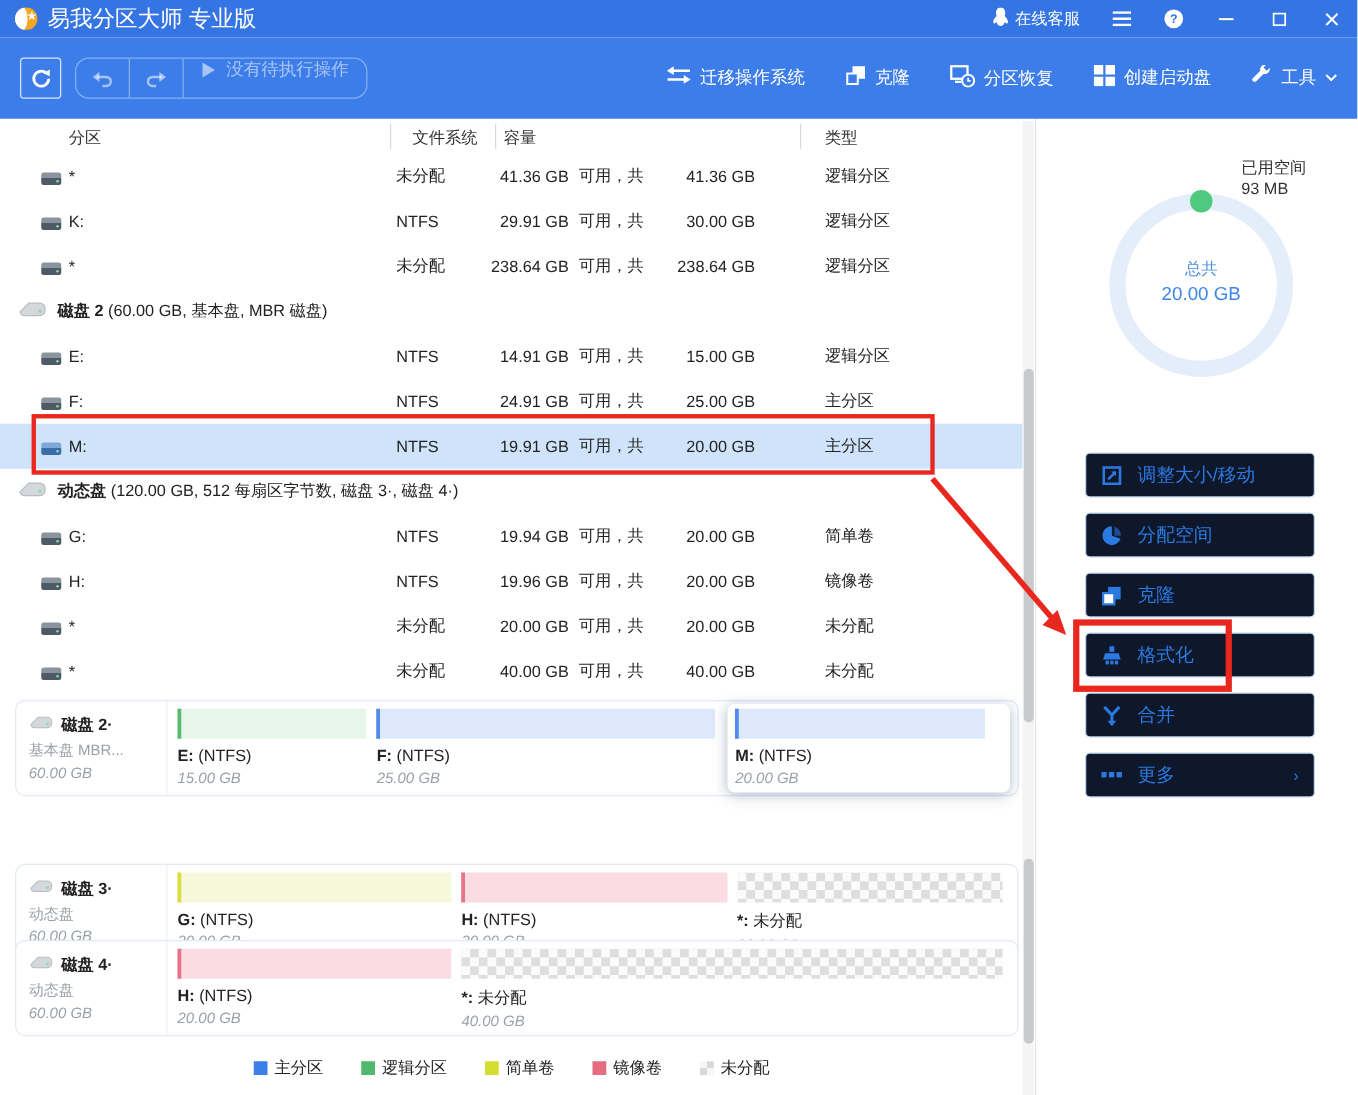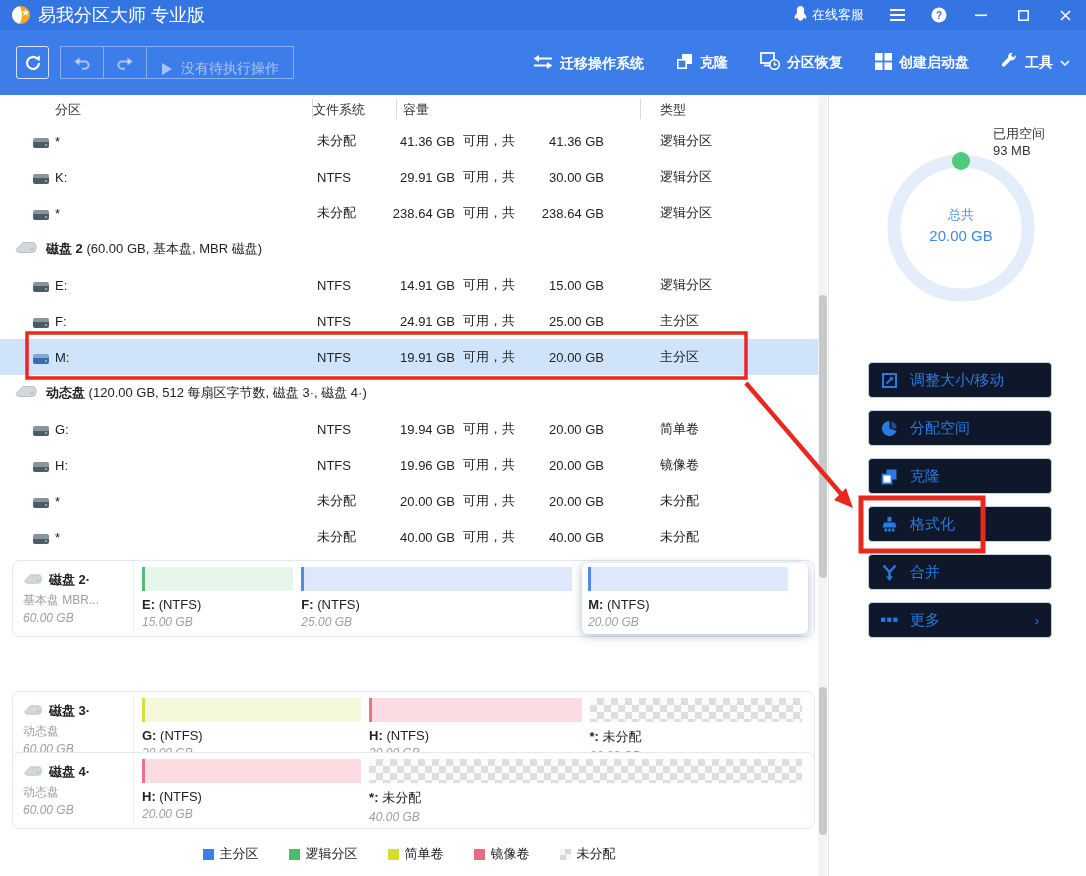--- a/index.html
+++ b/index.html
@@ -16,26 +16,26 @@
   .tb-right { margin-left:auto; display:flex; align-items:center; gap:24px; }
   .tb-item { display:flex; align-items:center; gap:5px; color:#fff; font-size:13px; cursor:default; }
   .winbtn { width:18px; height:18px; display:flex; align-items:center; justify-content:center; }
   .winbtn svg { display:block; }
 
   
   .toolbar { position:absolute; top:30px; left:0; width:1086px; height:65px;
     background:#3c7de9; display:flex; align-items:center; padding:0 16px; z-index:5; }
   .refresh-btn { width:33px; height:33px; border:1px solid rgba(255,255,255,.8); border-radius:3px;
     display:flex; align-items:center; justify-content:center; }
-  .ops-group { display:flex; align-items:flex-end; height:33px; border:1px solid rgba(255,255,255,.38);
-    border-radius:0; margin-left:11px; }
+  .ops-group { display:flex; align-items:flex-start; height:33px; border:1px solid rgba(255,255,255,.38);
+    border-radius:11px; margin-left:11px; }
   .ops-cell { width:42px; height:100%; display:flex; align-items:center; justify-content:center; }
   .ops-sep { width:1px; height:100%; background:rgba(255,255,255,.38); }
   .ops-pending { display:flex; align-items:center; gap:8px; padding:0 14px; color:rgba(255,255,255,.55); font-size:14px; }
-  .tbar-right { margin-left:auto; display:flex; align-items:flex-end; gap:32px;font-weight:bold; }
+  .tbar-right { margin-left:auto; display:flex; align-items:flex-start; gap:32px; }
   .tbar-action { display:flex; align-items:center; gap:7px; color:#fff; font-size:14px; cursor:default; }
 
   
   .main-left { position:absolute; top:95px; left:0; width:818px; bottom:0; background:#fff; }
   .thead { position:relative; height:28px; font-size:13px; color:#333; }
   .thead .sep { position:absolute; top:4px; bottom:4px; width:1px; background:#d9d9d9; }
   .th { position:absolute; top:6px; }
 
   .trow { position:relative; height:36px; font-size:13px; }
   .trow.selected { background:#cfe4fb; }
@@ -224,21 +224,21 @@
         <svg width="10" height="6" viewBox="0 0 10 6">
           <path d="M1 1 L5 5 L9 1" stroke="#fff" stroke-width="1.6" fill="none"></path>
         </svg>
       </span>
     </div>
 </div>
 
 <div class="main-left">
   <div class="thead">
     <span class="th" style="left:55px">分区</span>
-    <span class="th" style="left:313px">文件系统</span>
+    <span class="th" style="left:330px">文件系统</span>
     <span class="th" style="left:403px">容量</span>
     <span class="th" style="left:660px">类型</span>
     <span class="sep" style="left:312px"></span>
     <span class="sep" style="left:396px"></span>
     <span class="sep" style="left:640px"></span>
   </div>
   <div id="tbody">
       <div class="trow"><span class="cell c-icon drive-ico"></span><span class="cell c-name">*</span><span class="cell c-fs">未分配</span><span class="cell c-free">41.36 GB</span><span class="cell c-sepw">可用，共</span><span class="cell c-total">41.36 GB</span><span class="cell c-type">逻辑分区</span></div>
       <div class="trow"><span class="cell c-icon drive-ico"></span><span class="cell c-name">K:</span><span class="cell c-fs">NTFS</span><span class="cell c-free">29.91 GB</span><span class="cell c-sepw">可用，共</span><span class="cell c-total">30.00 GB</span><span class="cell c-type">逻辑分区</span></div>
       <div class="trow"><span class="cell c-icon drive-ico"></span><span class="cell c-name">*</span><span class="cell c-fs">未分配</span><span class="cell c-free">238.64 GB</span><span class="cell c-sepw">可用，共</span><span class="cell c-total">238.64 GB</span><span class="cell c-type">逻辑分区</span></div>

